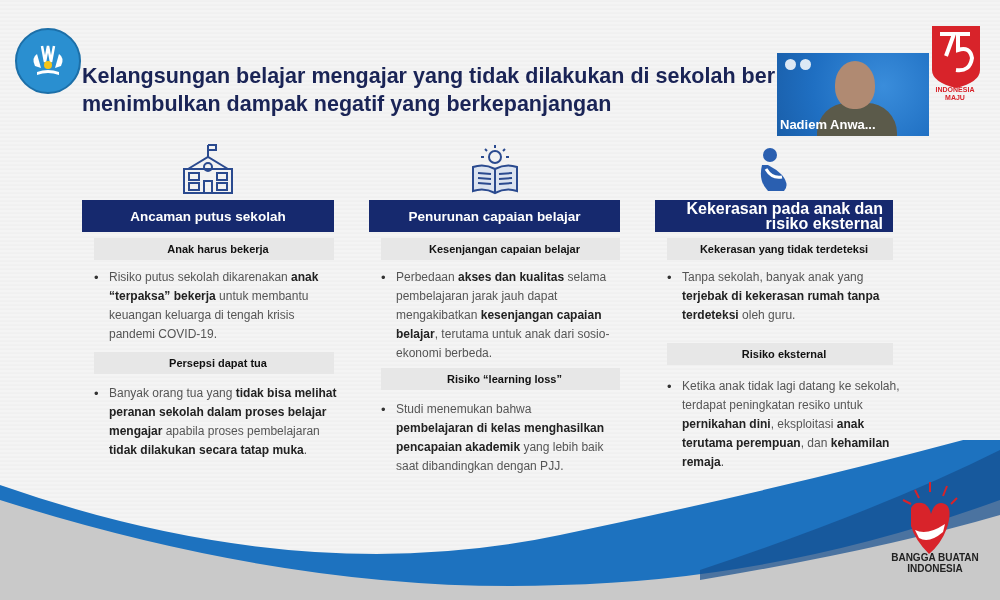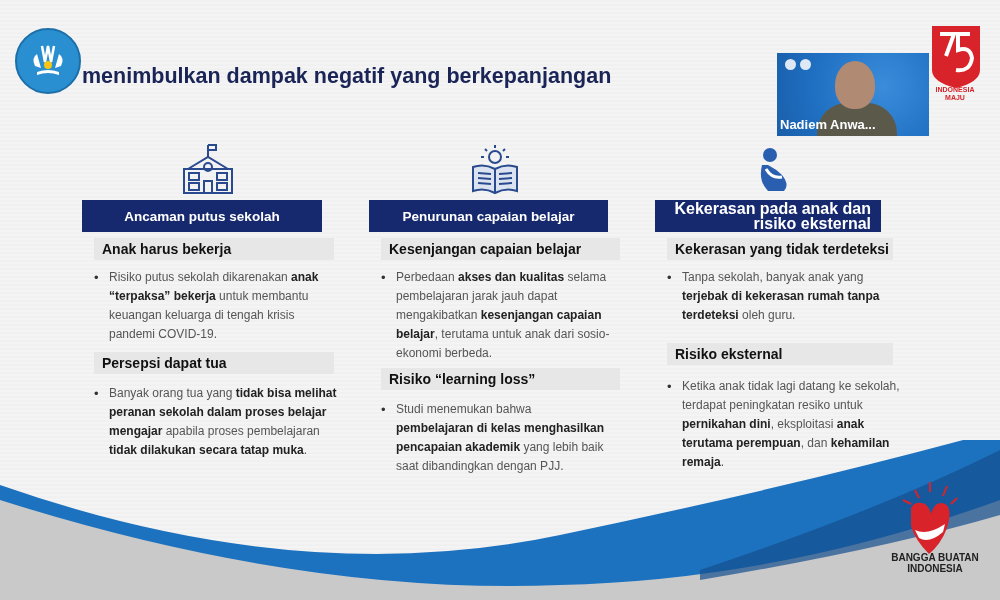--- a/index.html
+++ b/index.html
@@ -37,27 +37,27 @@
     position:absolute; left:3px; bottom:4px; font-size:13px; font-weight:bold; color:#fff;
   }
   .video .mini-logos { position:absolute; left:8px; top:6px; display:flex; gap:4px; }
   .video .mini-logos span { width:11px; height:11px; border-radius:50%; background:#fff; opacity:.85; display:block; }
   .ri-badge { position:absolute; left:930px; top:22px; width:52px; height:84px; }
   .ri-text { position:absolute; left:925px; top:86px; width:60px; text-align:center; font-size:7px; font-weight:bold; color:#d8232a; line-height:8px; }
 
   .col { position:absolute; top:140px; }
   .col .icon { position:absolute; left:0; right:0; top:0; height:55px; display:flex; justify-content:center; align-items:flex-end; }
   .col .header {
-    position:absolute; left:0; right:12px; top:60px; height:32px; background:#16296e;
+    position:absolute; left:0; right:0; top:60px; height:32px; background:#16296e;
     color:#fff; font-weight:bold; font-size:13.5px; text-align:center;
     display:flex; align-items:center; justify-content:center; line-height:15px;
   }
   .sub {
     position:absolute; left:12px; right:0; height:22px; background:#e7e7e7;
-    font-weight:bold; font-size:14px; color:#111; padding-left:8px; line-height:22px;
+    font-weight:bold; font-size:11px; color:#111; padding-left:8px; line-height:22px;text-align:center;
   }
   .bullet {
     position:absolute; left:12px; right:0; font-size:12px; color:#555; line-height:19px;
     padding-left:15px;
   }
   .bullet::before { content:"•"; position:absolute; left:0; top:0; color:#333; font-size:13px; }
   .bullet b { color:#222; }
   .wave { position:absolute; left:0; top:440px; width:1000px; height:160px; }
 </style>
 </head>
@@ -67,20 +67,21 @@
   <svg width="46" height="46" viewBox="0 0 46 46">
     <path d="M10 28 Q6 20 12 16 L16 30 Z" fill="#fff"></path>
     <path d="M36 28 Q40 20 34 16 L30 30 Z" fill="#fff"></path>
     <path d="M17 8 L20 24 L23 8 L26 24 L29 8" stroke="#fff" stroke-width="2.5" fill="none"></path>
     <circle cx="23" cy="27" r="4" fill="#f5c518"></circle>
     <path d="M12 34 Q23 30 34 34 L34 37 Q23 33 12 37 Z" fill="#fff"></path>
   </svg>
 </div>
 
 <div class="title">
+  <div>Kelangsungan belajar mengajar yang tidak dilakukan di sekolah ber</div>
   <div>menimbulkan dampak negatif yang berkepanjangan</div>
 </div>
 
 <div class="video">
   <div class="mini-logos">
       <span></span>
       <span></span>
     </div>
   <div class="body"></div>
   <div class="person"></div>

